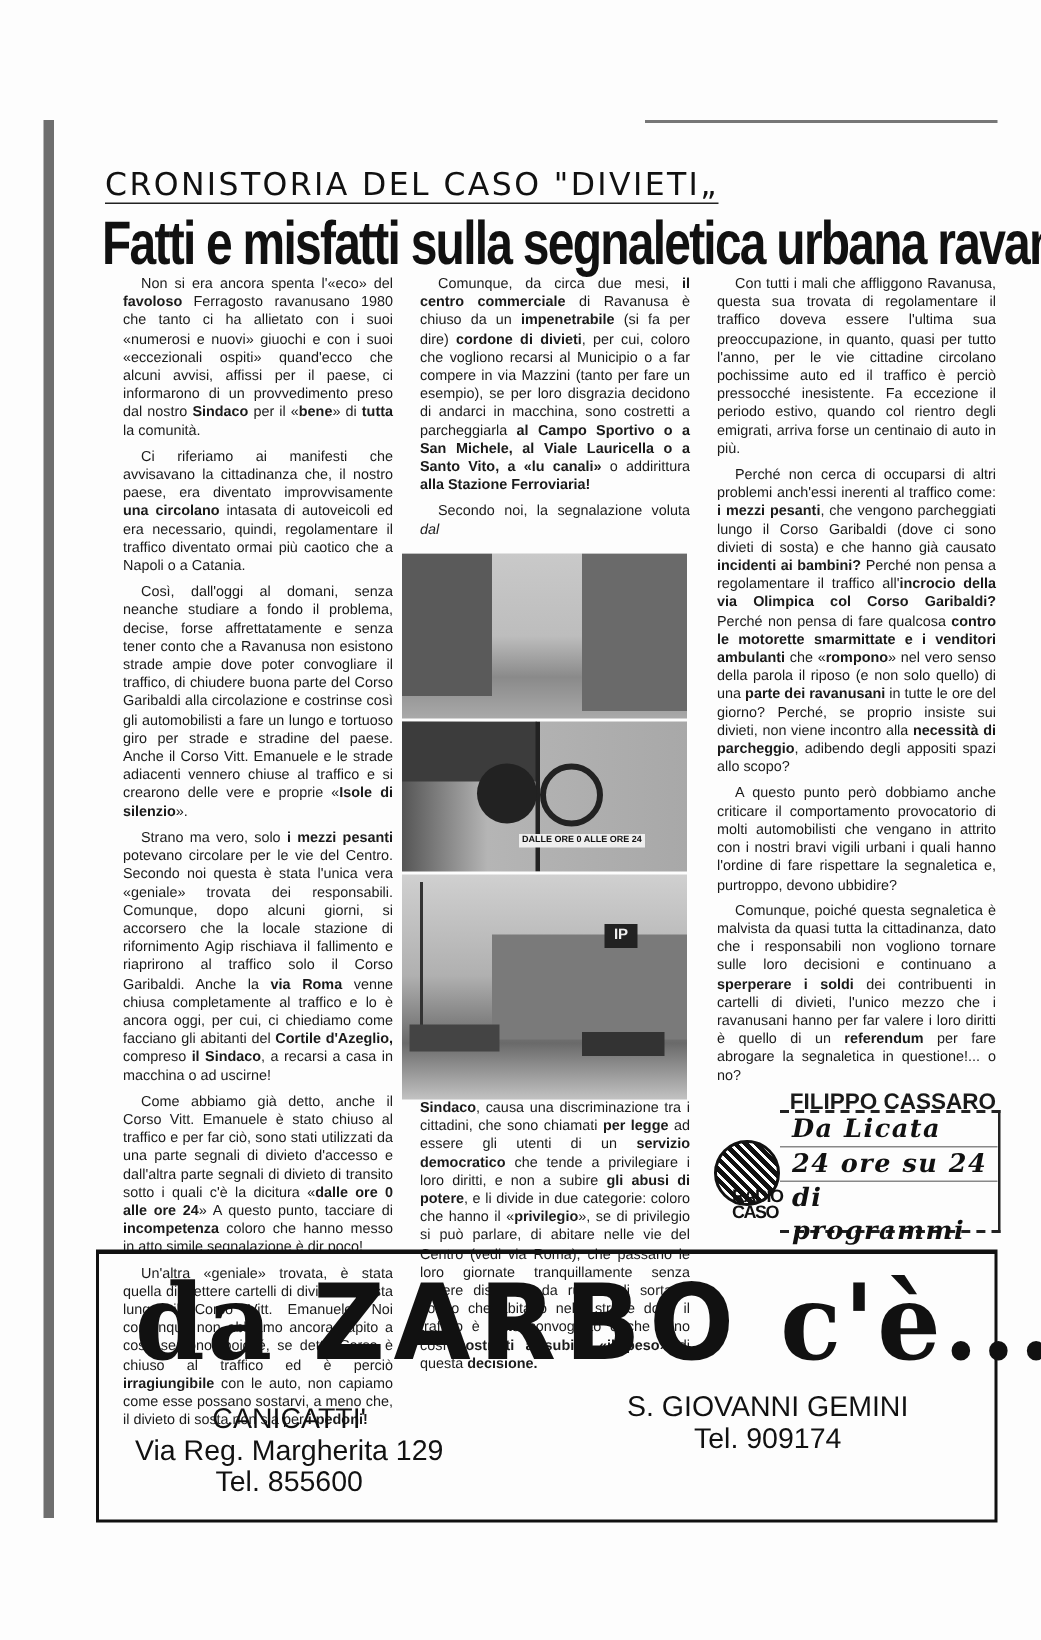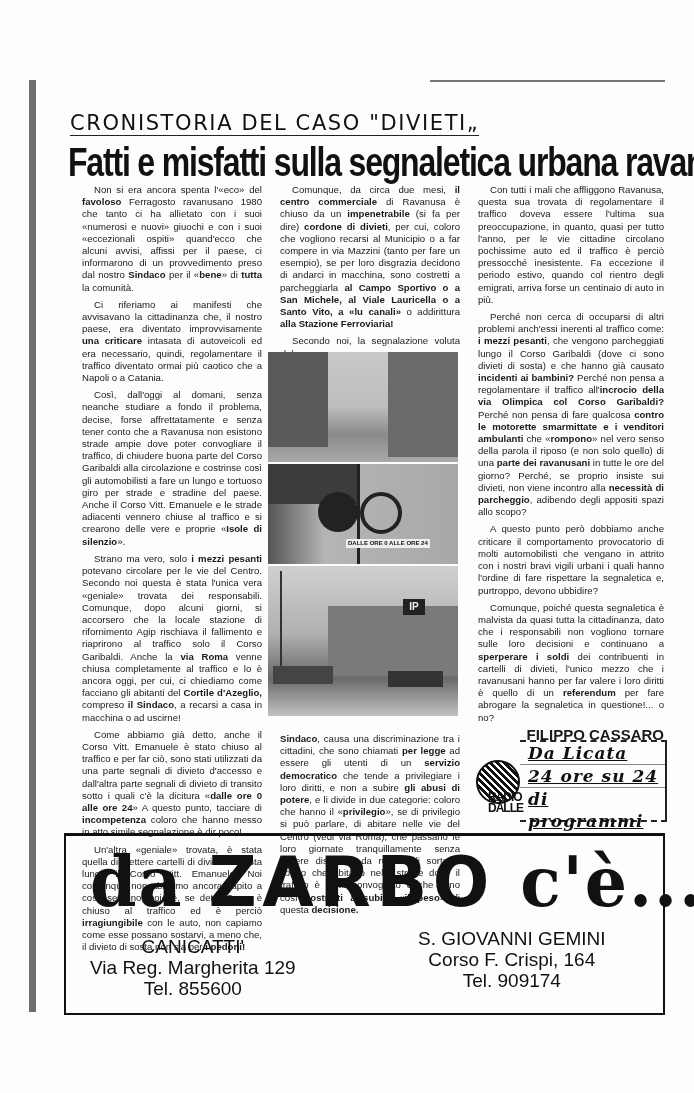--- a/index.html
+++ b/index.html
@@ -24,21 +24,21 @@
     position: absolute; font-size: 9.6px; line-height: 12.2px; text-align: justify;
     hyphens: manual; color: #1a1a1a;
   }
   .col p { margin: 0 0 5px 12px; text-indent: 12px; }
   .col b { font-weight: bold; }
   .col1 { left: 70px; top: 184px; width: 192px; }
   .col2a { left: 268px; top: 184px; width: 192px; }
   .col2b { left: 268px; top: 733px; width: 192px; }
   .col3 { left: 466px; top: 184px; width: 198px; }
   .sig { text-align: right; font-weight: bold; font-size: 15px; margin-top: 2px; }
-  .photos { position: absolute; left: 268px; top: 352px; width: 190px; height: 263px; }
+  .photos { position: absolute; left: 268px; top: 369px; width: 190px; height: 263px; }
   .photo { position: absolute; left: 0; width: 190px; overflow: hidden; }
   .ph1 { top: 0; height: 110px; background: linear-gradient(180deg, #c9c9c9 0%, #bdbdbd 50%, #8a8a8a 75%, #a9a9a9 100%); }
   .ph2 { top: 112px; height: 100px; background: linear-gradient(90deg, #555 0%, #b5b5b5 30%, #a8a8a8 100%); }
   .ph3 { top: 214px; height: 150px; background: linear-gradient(180deg, #d0d0d0 0%, #b0b0b0 45%, #6a6a6a 75%, #c2c2c2 100%); }
   .bld-l { position: absolute; left: 0; top: 0; width: 60px; height: 95px; background: #5a5a5a; }
   .bld-r { position: absolute; right: 0; top: 0; width: 70px; height: 105px; background: #6a6a6a; }
   .bld-r2 { position: absolute; right: 0; top: 40px; width: 130px; height: 70px; background: #7a7a7a; }
   .awn { position: absolute; left: 0; top: 0; width: 90px; height: 40px; background: #3c3c3c; }
   .sign1 { position: absolute; left: 50px; top: 28px; width: 40px; height: 40px; border-radius: 50%; background: #222; }
   .sign2 { position: absolute; left: 92px; top: 28px; width: 34px; height: 34px; border-radius: 50%; border: 4px solid #222; }
@@ -49,42 +49,42 @@
   .truck { position: absolute; left: 120px; top: 105px; width: 55px; height: 16px; background: #333; }
   .cars { position: absolute; left: 5px; top: 100px; width: 60px; height: 18px; background: #444; }
 
   .radio-ad { position: absolute; left: 470px; top: 740px; width: 200px; height: 85px; }
   .radio-logo { position: absolute; left: 2px; top: 10px; width: 40px; height: 70px; }
   .radio-fan { position: absolute; left: 4px; top: 10px; width: 40px; height: 40px; border-radius: 50%;
     background: repeating-linear-gradient(45deg, #111 0 3px, #fff 3px 5px); border: 2px solid #111; }
   .radio-word { position: absolute; left: 16px; top: 42px; font-weight: bold; font-size: 12px; line-height: 11px; letter-spacing: -1px; font-family: "Liberation Sans", sans-serif; }
   .radio-box { position: absolute; left: 50px; top: 0; width: 145px; height: 78px;
     border-top: 2px dashed #222; border-bottom: 2px dashed #222; border-right: 2px solid #222; }
-  .radio-line { font-family: "DejaVu Serif", serif; font-style: italic; font-weight: bold; font-size: 17px; line-height: 22px; padding-left: 8px; letter-spacing: 1px; border-bottom: 1px solid #888; text-decoration: underline; }
+  .radio-line { font-family: "DejaVu Serif", serif; font-style: italic; font-weight: bold; font-size: 17px; line-height: 22px; padding-left: 8px; letter-spacing: 1px; border-bottom: 1px solid #888; }
   .radio-line:last-child { border-bottom: none; }
 
   .zarbo-ad { position: absolute; left: 64px; top: 833px; width: 597px; height: 177px; border: 2px solid #111; border-top-width: 3px; text-align: center; }
   .zarbo-title { position: absolute; left: 24px; top: 10px; font-family: "DejaVu Serif", serif; font-weight: bold; font-size: 70px; line-height: 72px; letter-spacing: 2px; white-space: nowrap; transform: scaleX(0.95); transform-origin: left top; }
   .zarbo-title .zb { letter-spacing: 6px; font-family: "DejaVu Sans", sans-serif; font-weight: bold; }
   .addr { position: absolute; font-size: 19px; line-height: 21px; font-family: "Liberation Sans", sans-serif; }
   .addr-l { left: 24px; top: 88px; margin-top: 12px; }
   .addr-r { left: 352px; top: 92px; }
 </style>
 </head>
 <body>
 
 <div class="left-bar"></div>
 <div class="top-rule"></div>
 
 <div class="kicker">CRONISTORIA DEL CASO "DIVIETI„</div>
 <div class="headline">Fatti e misfatti sulla segnaletica urbana ravanusana</div>
 
 <div class="col col1">
   <p>Non si era ancora spenta l'«eco» del <b>favoloso</b> Ferragosto ravanusano 1980 che tanto ci ha allietato con i suoi «numerosi e nuovi» giuochi e con i suoi «eccezionali ospiti» quand'ecco che alcuni avvisi, affissi per il paese, ci informarono di un provvedimento preso dal nostro <b>Sindaco</b> per il «<b>bene</b>» di <b>tutta</b> la comunità.</p>
-  <p>Ci riferiamo ai manifesti che avvisavano la cittadinanza che, il nostro paese, era diventato improvvisamente <b>una criticare</b> intasata di autoveicoli ed era necessario, quindi, regolamentare il traffico diventato ormai più caotico che a Napoli o a Catania.</p>
+  <p>Ci riferiamo ai manifesti che avvisavano la cittadinanza che, il nostro paese, era diventato improvvisamente <b>una circolano</b> intasata di autoveicoli ed era necessario, quindi, regolamentare il traffico diventato ormai più caotico che a Napoli o a Catania.</p>
   <p>Così, dall'oggi al domani, senza neanche studiare a fondo il problema, decise, forse affrettatamente e senza tener conto che a Ravanusa non esistono strade ampie dove poter convogliare il traffico, di chiudere buona parte del Corso Garibaldi alla circolazione e costrinse così gli automobilisti a fare un lungo e tortuoso giro per strade e stradine del paese. Anche il Corso Vitt. Emanuele e le strade adiacenti vennero chiuse al traffico e si crearono delle vere e proprie «<b>Isole di silenzio</b>».</p>
   <p>Strano ma vero, solo <b>i mezzi pesanti</b> potevano circolare per le vie del Centro. Secondo noi questa è stata l'unica vera «geniale» trovata dei responsabili. Comunque, dopo alcuni giorni, si accorsero che la locale stazione di rifornimento Agip rischiava il fallimento e riaprirono al traffico solo il Corso Garibaldi. Anche la <b>via Roma</b> venne chiusa completamente al traffico e lo è ancora oggi, per cui, ci chiediamo come facciano gli abitanti del <b>Cortile d'Azeglio,</b> compreso <b>il Sindaco</b>, a recarsi a casa in macchina o ad uscirne!</p>
   <p>Come abbiamo già detto, anche il Corso Vitt. Emanuele è stato chiuso al traffico e per far ciò, sono stati utilizzati da una parte segnali di divieto d'accesso e dall'altra parte segnali di divieto di transito sotto i quali c'è la dicitura «<b>dalle ore 0 alle ore 24</b>» A questo punto, tacciare di <b>incompetenza</b> coloro che hanno messo in atto simile segnalazione è dir poco!</p>
   <p>Un'altra «geniale» trovata, è stata quella di mettere cartelli di divieto di sosta lungo il Corso Vitt. Emanuele. Noi comunque non abbiamo ancora capito a cosa servono, poiché, se detto Corso è chiuso al traffico ed è perciò <b>irragiungibile</b> con le auto, non capiamo come esse possano sostarvi, a meno che, il divieto di sosta non sia per <b>i pedoni!</b></p>
 </div>
 
 <div class="col col2a">
   <p>Comunque, da circa due mesi, <b>il centro commerciale</b> di Ravanusa è chiuso da un <b>impenetrabile</b> (si fa per dire) <b>cordone di divieti</b>, per cui, coloro che vogliono recarsi al Municipio o a far compere in via Mazzini (tanto per fare un esempio), se per loro disgrazia decidono di andarci in macchina, sono costretti a parcheggiarla <b>al Campo Sportivo o a San Michele, al Viale Lauricella o a Santo Vito, a «lu canali»</b> o addirittura <b>alla Stazione Ferroviaria!</b></p>
   <p>Secondo noi, la segnalazione voluta <i>dal</i></p>
 </div>
@@ -120,21 +120,21 @@
   <p>A questo punto però dobbiamo anche criticare il comportamento provocatorio di molti automobilisti che vengano in attrito con i nostri bravi vigili urbani i quali hanno l'ordine di fare rispettare la segnaletica e, purtroppo, devono ubbidire?</p>
   <p>Comunque, poiché questa segnaletica è malvista da quasi tutta la cittadinanza, dato che i responsabili non vogliono tornare sulle loro decisioni e continuano a <b>sperperare i soldi</b> dei contribuenti in cartelli di divieti, l'unico mezzo che i ravanusani hanno per far valere i loro diritti è quello di un <b>referendum</b> per fare abrogare la segnaletica in questione!... o no?</p>
   <div class="sig">FILIPPO CASSARO</div>
 </div>
 
 <div class="radio-ad">
   <div class="radio-logo">
     <div class="radio-fan"></div>
     <div class="radio-word">
       <div>RADIO</div>
-      <div>DALLE</div>
+      <div>CASO</div>
     </div>
   </div>
   <div class="radio-box">
     <div class="radio-line">Da Licata</div>
     <div class="radio-line">24 ore su 24</div>
     <div class="radio-line">di programmi</div>
   </div>
 </div>
 
 <div class="zarbo-ad">
@@ -143,16 +143,15 @@
     <span class="zb">ZARBO</span>
     <span>c'è...</span>
   </div>
   <div class="addr addr-l">
     <div>CANICATTI'</div>
     <div>Via Reg. Margherita 129</div>
     <div>Tel. 855600</div>
   </div>
   <div class="addr addr-r">
     <div>S. GIOVANNI GEMINI</div>
-    <div>Corso F. Crispi, 164</div>
     <div>Tel. 909174</div>
   </div>
 </div>
 
 </body></html>

